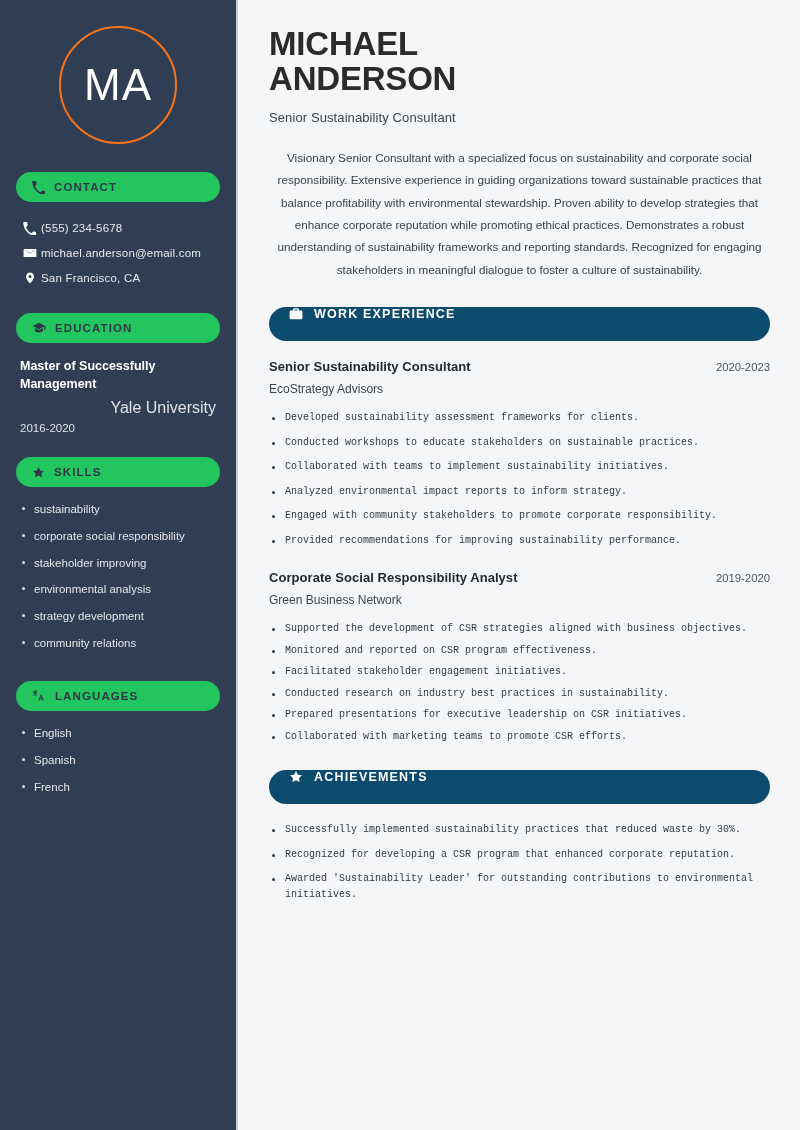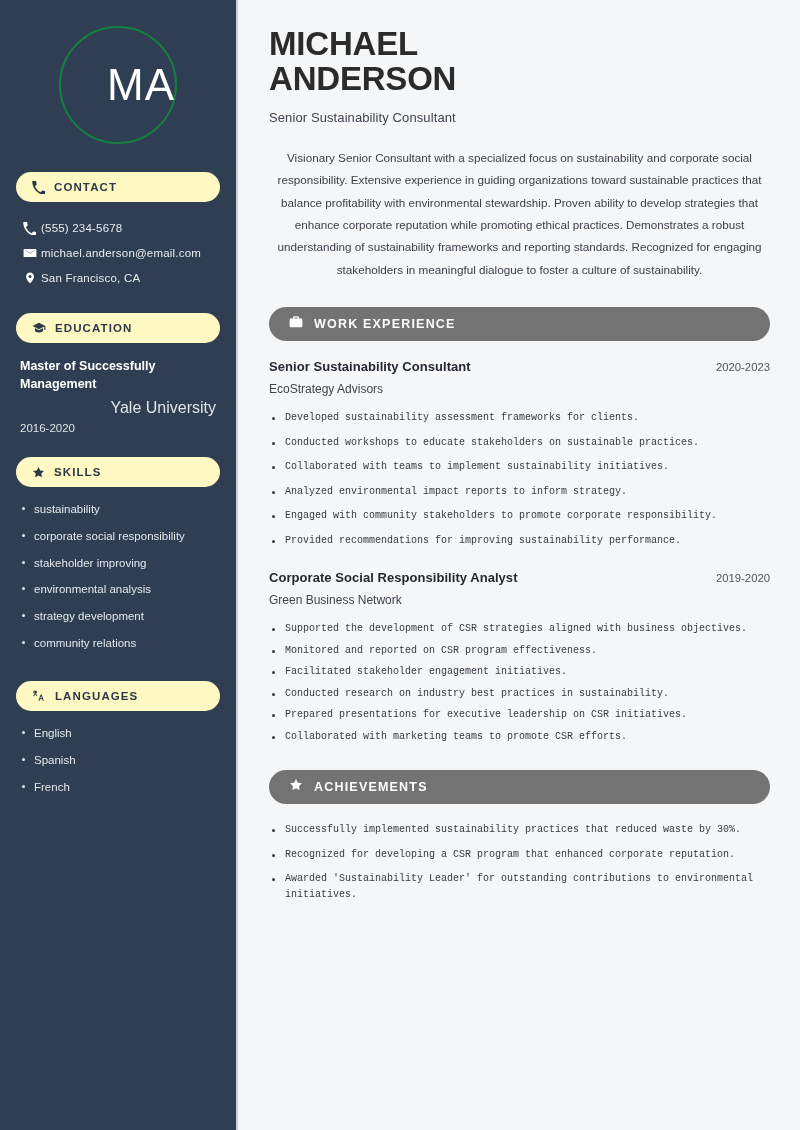--- a/index.html
+++ b/index.html
@@ -33,36 +33,36 @@
   .avatar-wrap {
     display: flex;
     justify-content: center;
     padding-top: 26px;
     padding-bottom: 28px;
   }
   .avatar {
     width: 118px;
     height: 118px;
     border-radius: 50%;
-    border: 2px solid #15803d;
+    border: 2px solid #f97316;
     display: flex;
     align-items: center;
-    justify-content: flex-end;
+    justify-content: center;
   }
   .avatar-initials {
     font-size: 44px;
     font-weight: 400;
     letter-spacing: 1px;
     color: #ffffff;
     line-height: 1;
   }
 
   
   .pill {
-    background: #fef9c3;
+    background: #22c55e;
     color: #2c3848;
     border-radius: 999px;
     height: 30px;
     display: flex;
     align-items: center;
     gap: 9px;
     padding: 0 16px;
     margin-bottom: 14px;
   }
   .pill-label {
@@ -160,25 +160,24 @@
   .summary {
     font-size: 11.7px;
     line-height: 1.92;
     color: #3a3f48;
     margin-top: 22px;
     text-align: center;
   }
 
   
   .sec-bar {
-    background: #737373;
+    background: #0c4a6e;
     border-radius: 999px;
     height: 34px;
     display: flex;
-    align-items: center;
     gap: 11px;
     padding: 0 20px;
     margin-top: 26px;
     margin-bottom: 18px;
   }
   .sec-bar .sec-label {
     color: #ffffff;
     font-size: 12.5px;
     font-weight: 700;
     letter-spacing: 1.2px;

